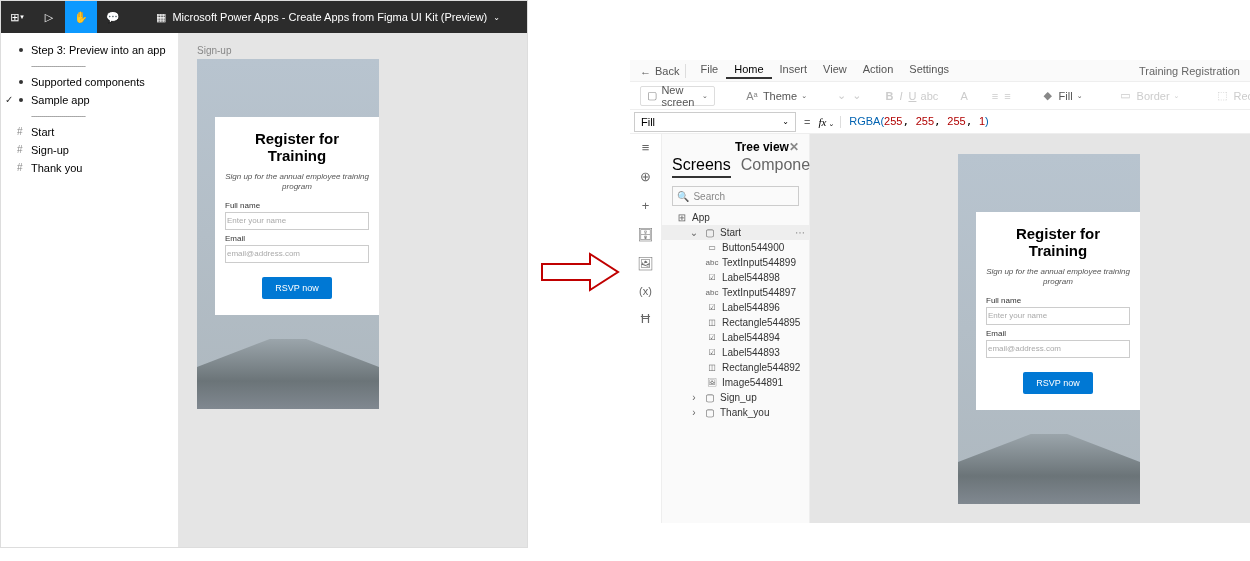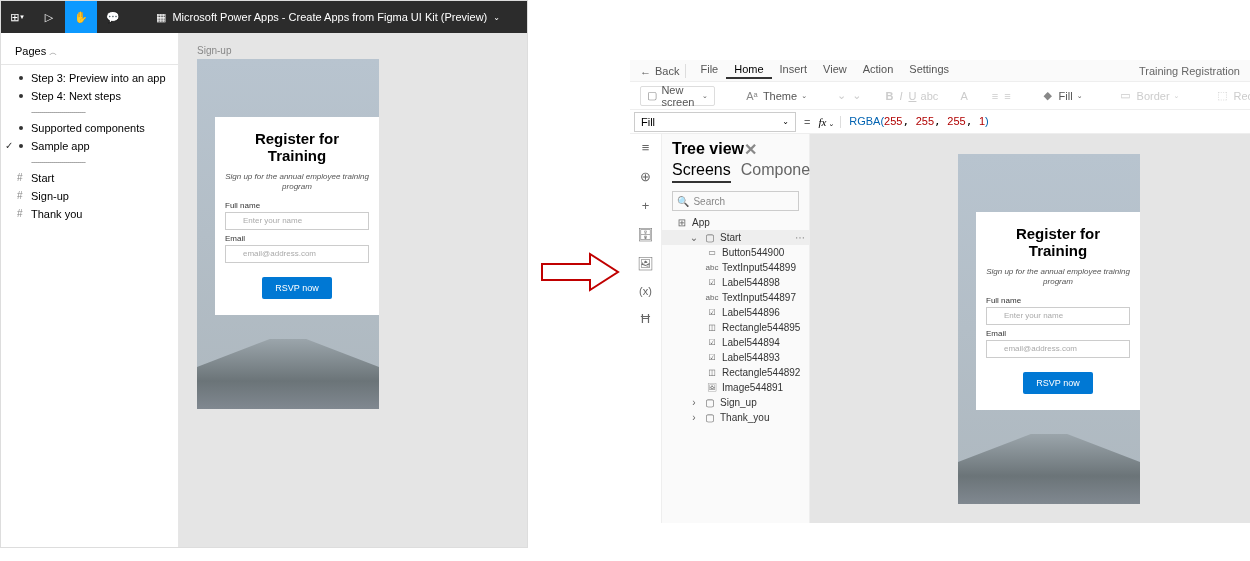--- a/index.html
+++ b/index.html
@@ -21,21 +21,21 @@
   .fg-item .haash { position: absolute; left: 16px; top: 3px; color: #888; font-size: 10px; }
   .fg-item .chk { position: absolute; left: 4px; top: 3px; color: #333; font-size: 10px; }
   .fg-dash { padding: 2px 14px 2px 30px; color: #888; font-size: 9px; letter-spacing: -1px; }
   .fg-canvas { flex: 1; background: #e5e5e5; position: relative; }
   .artboard { position: absolute; left: 18px; top: 26px; width: 182px; height: 350px; background: linear-gradient(#b8c4cf,#aeb8bf); }
   .ab-label { position: absolute; left: 18px; top: 12px; font-size: 10px; color: #888; }
   .reg-card { position: absolute; left: 18px; top: 58px; width: 164px; background: #fff; padding: 14px 10px 16px; }
   .reg-h { font-weight: 700; font-size: 15px; text-align: center; line-height: 1.1; }
   .reg-sub { font-size: 8px; color: #555; text-align: center; margin: 8px 0; line-height: 1.3; font-style: italic; }
   .reg-lbl { font-size: 8px; color: #333; margin-top: 4px; }
-  .reg-inp { width: 100%; height: 18px; border: 1px solid #ccc; font-size: 8px; padding: 0 17px; color: #aaa; display: flex; align-items: center; margin-top: 2px; }
+  .reg-inp { width: 100%; height: 18px; border: 1px solid #ccc; font-size: 8px; padding: 0 1px; color: #aaa; display: flex; align-items: center; margin-top: 2px; }
   .reg-btn { width: 70px; height: 22px; background: #0078d4; color: #fff; font-size: 9px; display: flex; align-items: center; justify-content: center; margin: 14px auto 0; border-radius: 2px; }
   .road { position: absolute; bottom: 0; left: 0; right: 0; height: 70px; background: linear-gradient(#9ba5ab 0%, #6b7478 60%, #808890 100%); clip-path: polygon(0 100%, 0 40%, 40% 0, 60% 0, 100% 40%, 100% 100%); }
 
   
   .arrow { position: absolute; left: 540px; top: 250px; }
 
   
   .pa-topbar { height: 22px; background: #fafafa; display: flex; align-items: center; font-size: 11px; color: #555; padding: 0 10px; border-bottom: 1px solid #eee; }
   .pa-back { display: flex; align-items: center; gap: 4px; }
   .pa-menu { display: flex; }
@@ -51,21 +51,21 @@
   .pa-formula { height: 24px; display: flex; align-items: center; border-bottom: 1px solid #eee; font-size: 11px; }
   .pa-prop { width: 162px; height: 20px; border: 1px solid #ccc; margin-left: 4px; padding: 0 6px; display: flex; align-items: center; }
   .pa-eq { padding: 0 8px; color: #666; }
   .pa-fx { font-style: italic; font-family: serif; padding-right: 6px; border-right: 1px solid #ddd; }
   .pa-fval { padding-left: 8px; font-family: Consolas, monospace; }
   .pa-fval .fn { color: #0062b1; }
   .pa-fval .num { color: #b00000; }
   .pa-main { display: flex; height: calc(100% - 74px); }
   .pa-rail { width: 32px; border-right: 1px solid #eee; display: flex; flex-direction: column; align-items: center; padding-top: 6px; gap: 14px; color: #666; font-size: 13px; }
   .pa-tree { width: 148px; border-right: 1px solid #eee; background: #fafafa; font-size: 11px; position: relative; }
-  .pa-tree-h { padding: 6px 10px 2px; font-weight: 600; font-size: 16px; display: flex; justify-content: flex-start; }
+  .pa-tree-h { padding: 6px 10px 2px; font-weight: 600; font-size: 12px; display: flex; justify-content: flex-end; }
   .pa-tabs { display: flex; gap: 10px; padding: 0 10px 4px; font-size: 16px; color: #666; }
   .pa-tabs .act { color: #000; border-bottom: 2px solid #333; padding-bottom: 2px; }
   .pa-search { margin: 4px 10px; height: 20px; border: 1px solid #ccc; display: flex; align-items: center; padding: 0 4px; color: #888; gap: 4px; font-size: 10px; }
   .pa-node { padding: 2px 4px 2px 14px; display: flex; align-items: center; gap: 4px; font-size: 10px; color: #333; white-space: nowrap; }
   .pa-node.lvl1 { padding-left: 26px; }
   .pa-node.lvl2 { padding-left: 44px; }
   .pa-node.sel { background: #eee; }
   .pa-node .ico { width: 12px; display: inline-flex; justify-content: center; color: #666; }
   .pa-canvas { flex: 1; background: #e5e5e5; position: relative; }
   .pa-art { position: absolute; left: 148px; top: 20px; width: 182px; height: 350px; background: linear-gradient(#b8c4cf,#aeb8bf); }
@@ -81,27 +81,22 @@
     <div class="fg-tbtn active">✋</div>
     <div class="fg-tbtn">💬</div>
     <div class="fg-title">
       <span>▦</span>
       <span>Microsoft Power Apps - Create Apps from Figma UI Kit (Preview)</span>
       <span style="font-size:8px">⌄</span>
     </div>
   </div>
   <div class="fg-body">
     <div class="fg-side">
-      <div class="fg-pages">
-        <span>Pages</span>
-        <span style="font-size:8px;color:#888"> ︿</span>
-      </div>
       <div id="figma-items">
           <div class="fg-item"><span class="dot"></span><span>Step 3: Preview into an app</span></div>
-          <div class="fg-item"><span class="dot"></span><span>Step 4: Next steps</span></div>
           <div class="fg-dash">---------------------------</div>
           <div class="fg-item"><span class="dot"></span><span>Supported components</span></div>
           <div class="fg-item"><span class="chk">✓</span><span class="dot"></span><span>Sample app</span></div>
           <div class="fg-dash">---------------------------</div>
         </div>
       <div id="figma-frames">
           <div class="fg-item"><span class="haash">#</span><span>Start</span></div>
           <div class="fg-item"><span class="haash">#</span><span>Sign-up</span></div>
           <div class="fg-item"><span class="haash">#</span><span>Thank you</span></div>
         </div>

